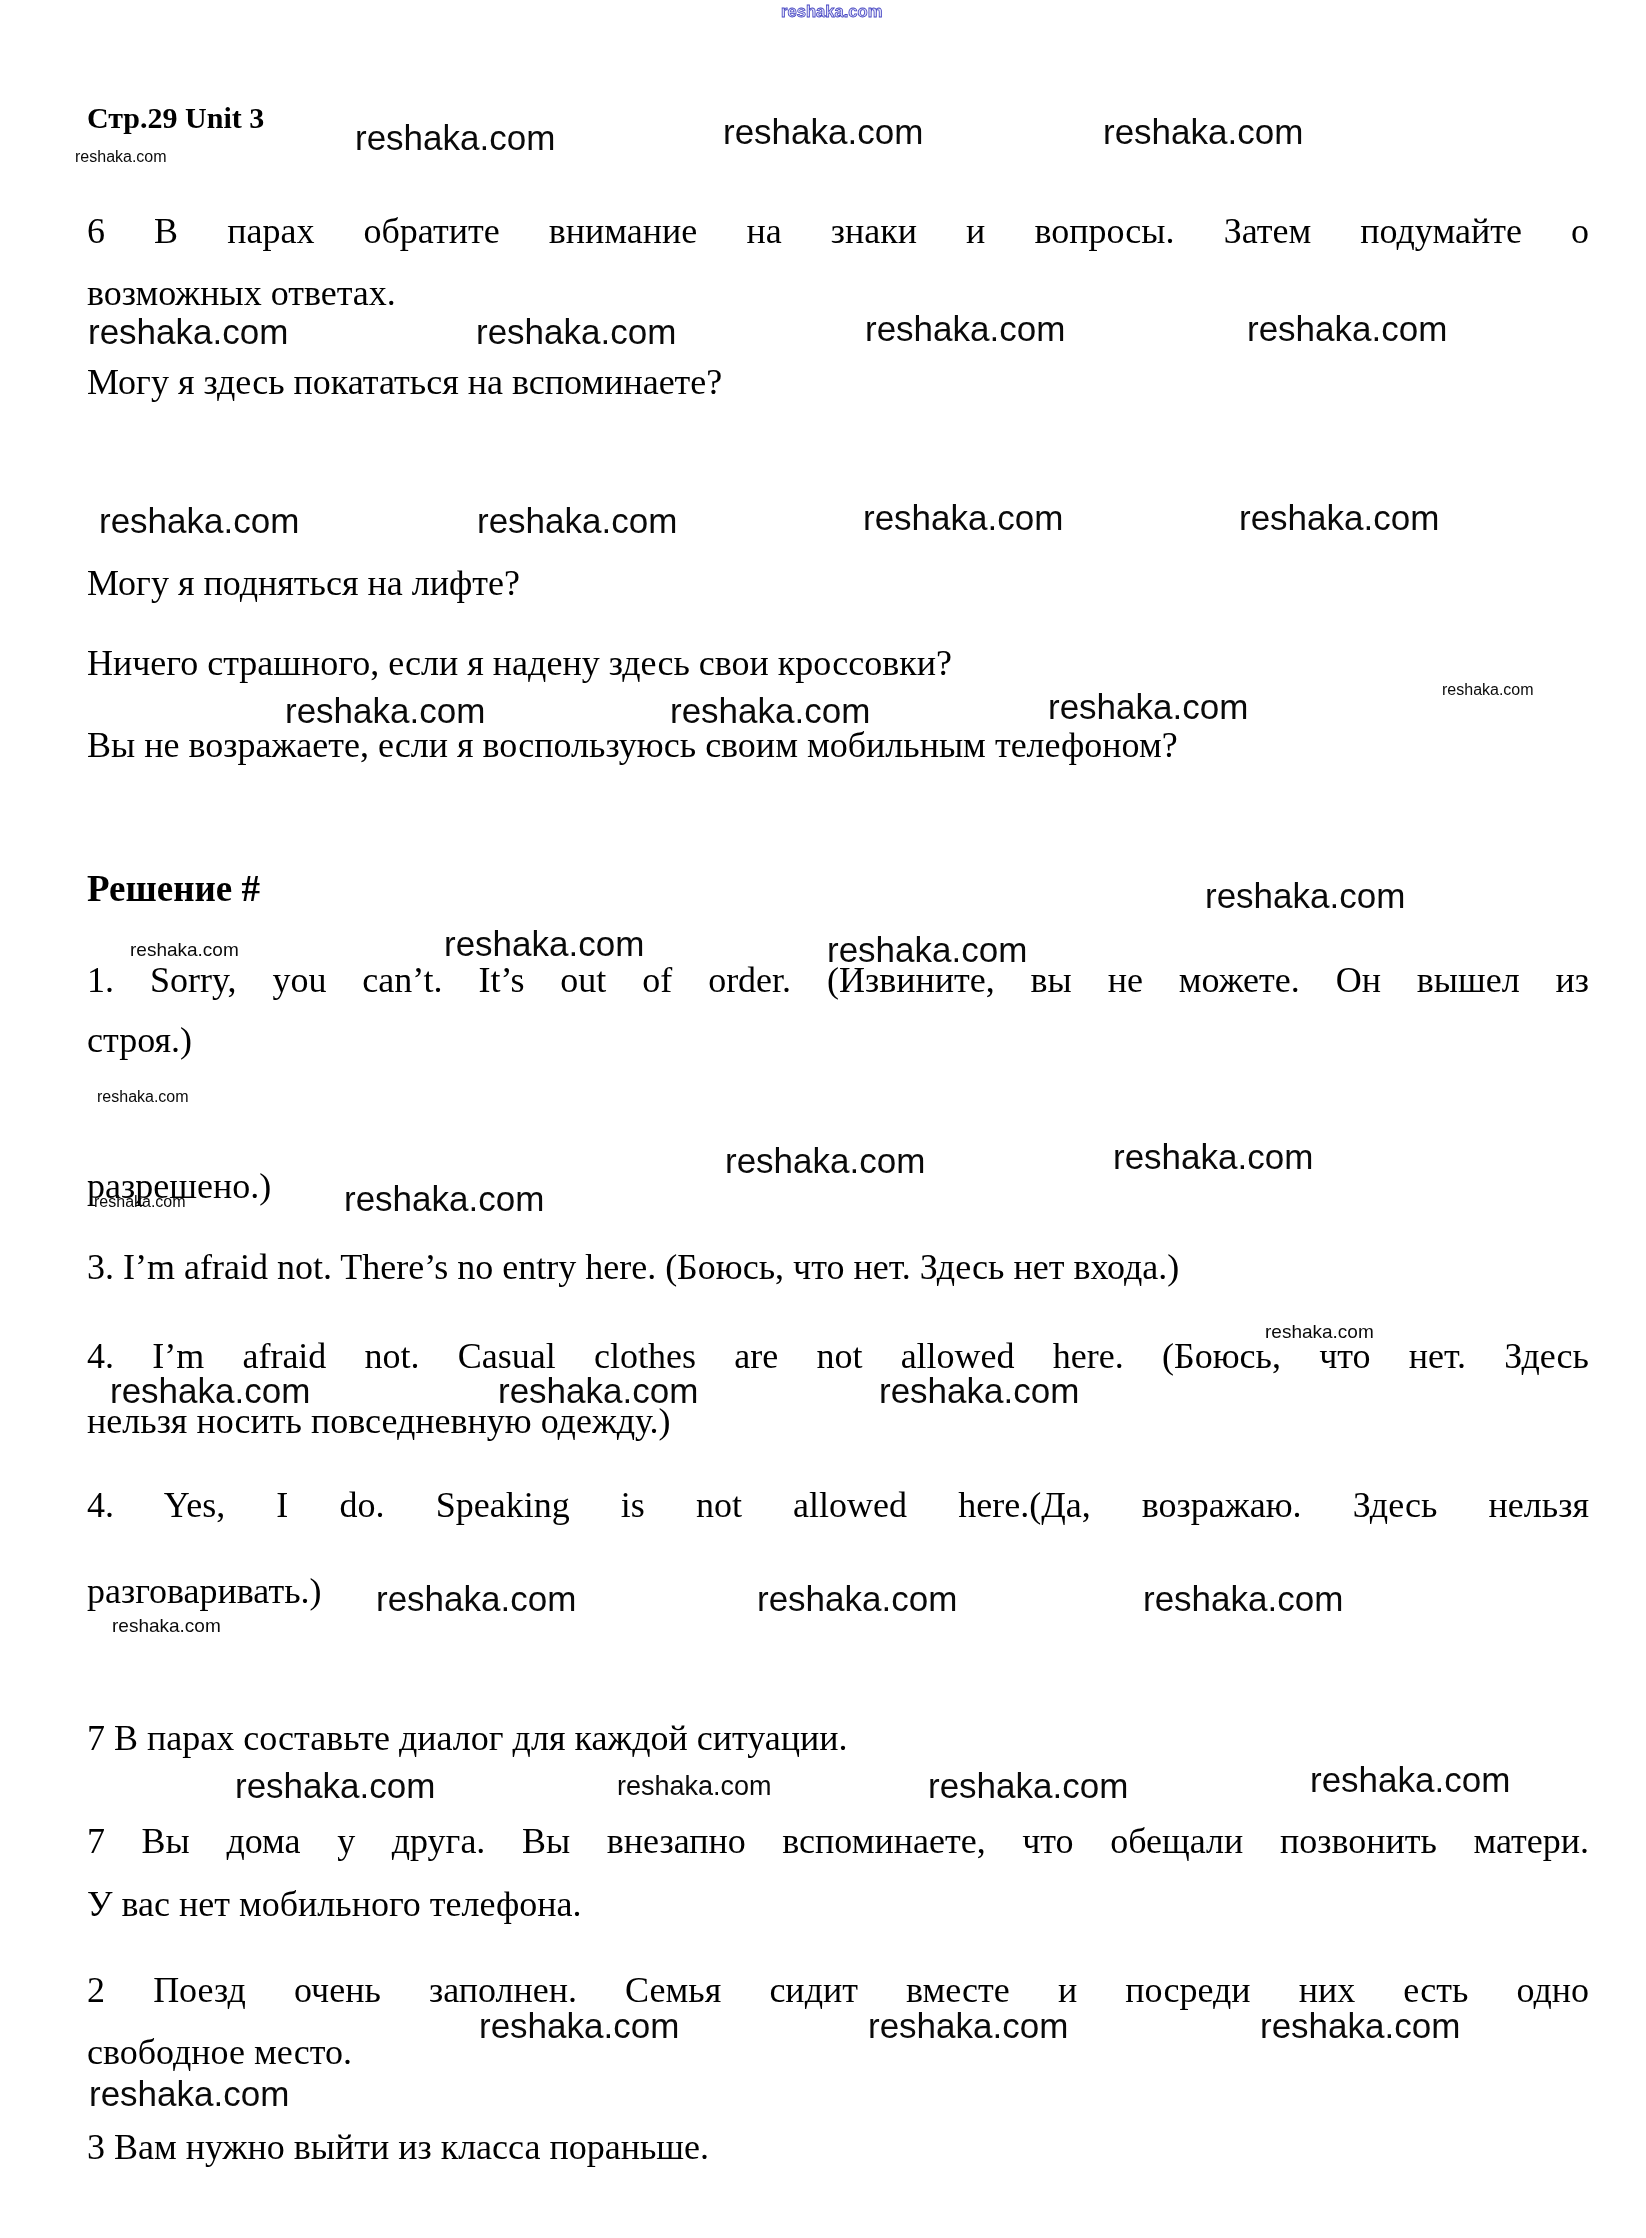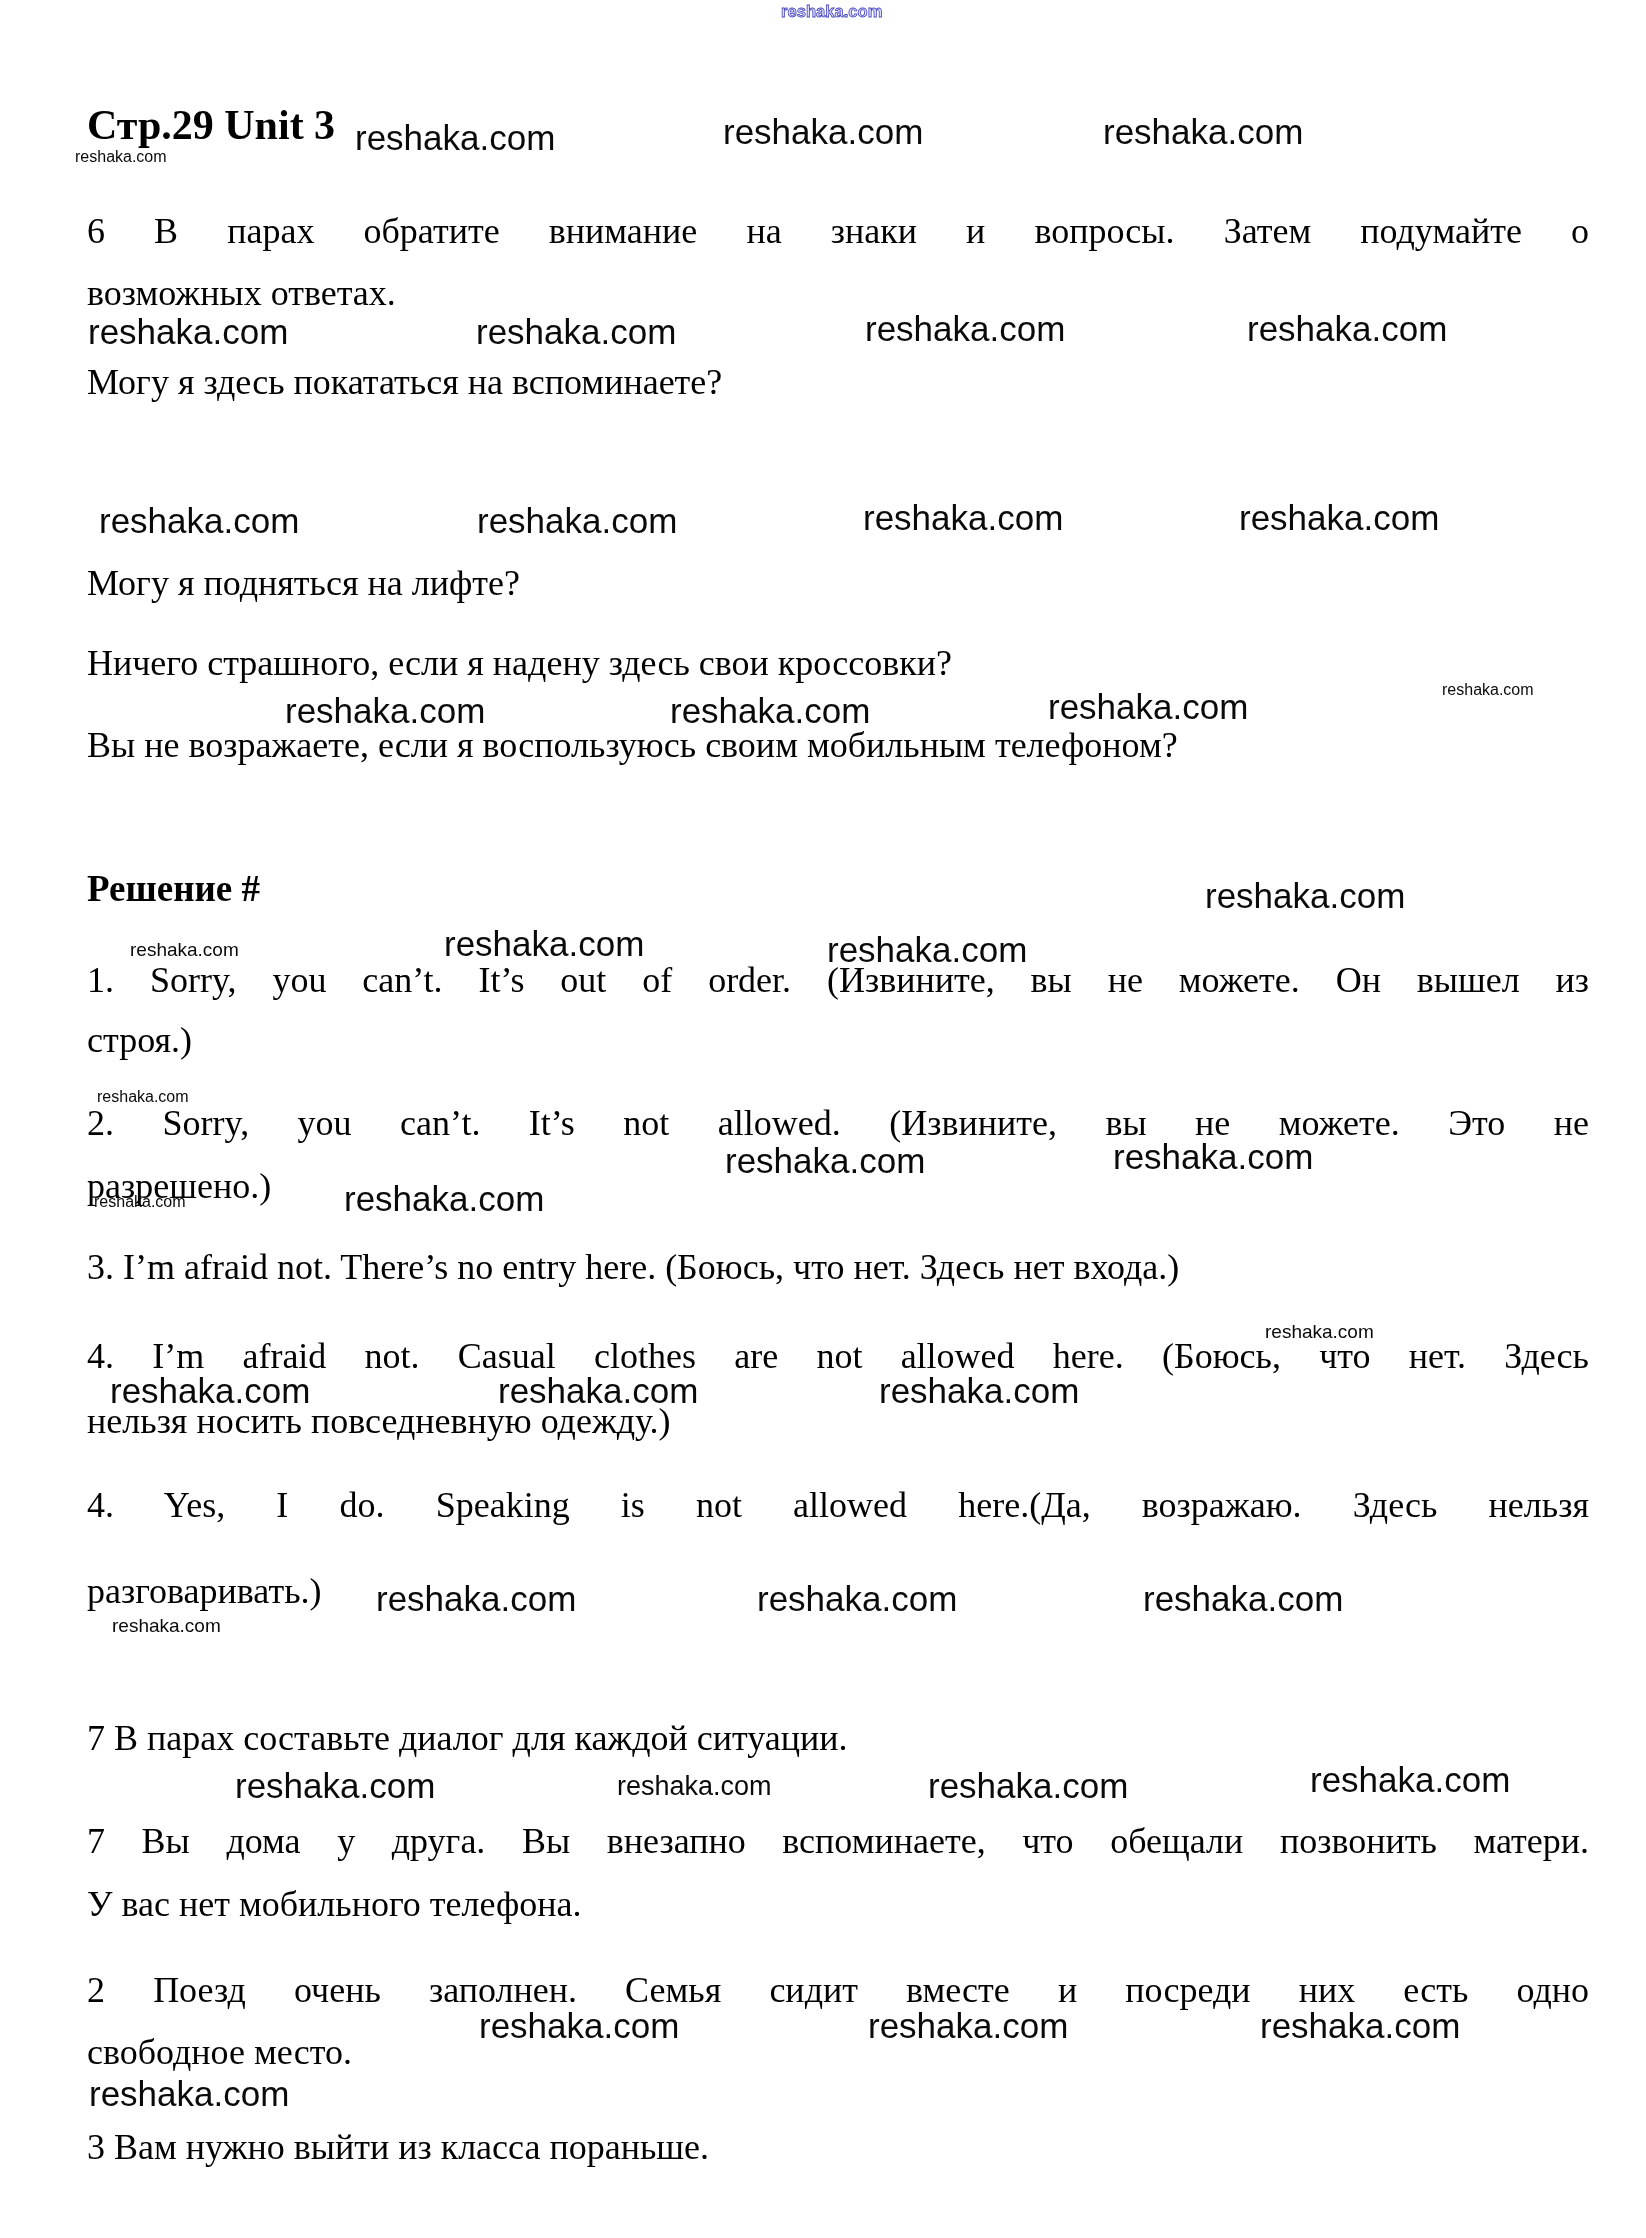--- a/index.html
+++ b/index.html
@@ -17,21 +17,21 @@
     font-size:36px;
     line-height:1.15;
     white-space:nowrap;
   }
   .just {
     white-space:normal;
     width:1502px;
     text-align:justify;
     text-align-last:justify;
   }
-  .h1 { font-weight:bold; font-size:42px; }
+  .h1 { font-weight:bold; font-size:30px; }
   .h2 { font-weight:bold; font-size:37px; }
   .wm {
     position:absolute;
     font-family:"Liberation Sans", sans-serif;
     white-space:nowrap;
     color:#0a0a0a;
   }
   .wm.lg  { font-size:35px; }
   .wm.md2 { font-size:27px; }
   .wm.sm  { font-size:19px; }
@@ -55,21 +55,20 @@
   <div class="line" style="left:87px;top:362px">Могу я здесь покататься на вспоминаете?</div>
   <div class="line" style="left:87px;top:563px">Могу я подняться на лифте?</div>
   <div class="line" style="left:87px;top:643px">Ничего страшного, если я надену здесь свои кроссовки?</div>
   <div class="line" style="left:87px;top:725px">Вы не возражаете, если я воспользуюсь своим мобильным телефоном?</div>
 
   <div class="line h2" style="left:87px;top:868px">Решение #</div>
 
   <div class="line just" style="left:87px;top:960px">1. Sorry, you can’t. It’s out of order. (Извините, вы не можете. Он вышел из</div>
   <div class="line" style="left:87px;top:1020px">строя.)</div>
 
-  <div class="line just" style="left:87px;top:1103px">2. Sorry, you can’t. It’s not allowed. (Извините, вы не можете. Это не</div>
   <div class="line" style="left:87px;top:1166px">разрешено.)</div>
 
   <div class="line" style="left:87px;top:1247px">3. I’m afraid not. There’s no entry here. (Боюсь, что нет. Здесь нет входа.)</div>
 
   <div class="line just" style="left:87px;top:1336px">4. I’m afraid not. Casual clothes are not allowed here. (Боюсь, что нет. Здесь</div>
   <div class="line" style="left:87px;top:1401px">нельзя носить повседневную одежду.)</div>
 
   <div class="line just" style="left:87px;top:1485px">4. Yes, I do. Speaking is not allowed here.(Да, возражаю. Здесь нельзя</div>
   <div class="line" style="left:87px;top:1571px">разговаривать.)</div>
 

